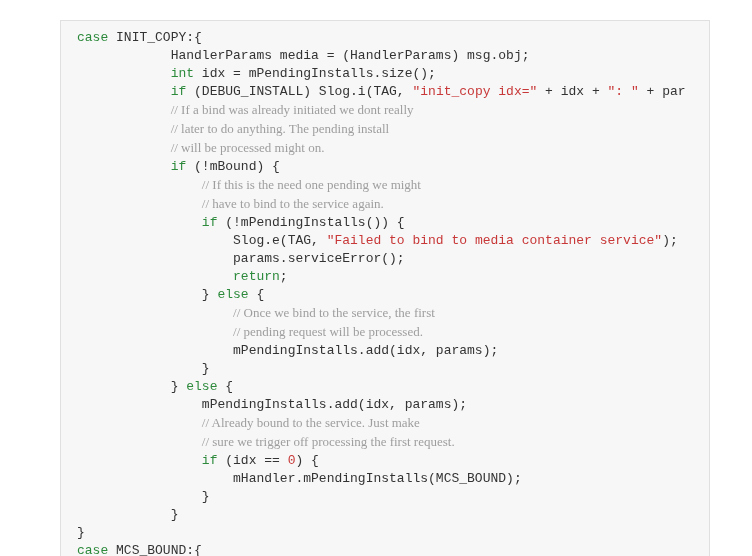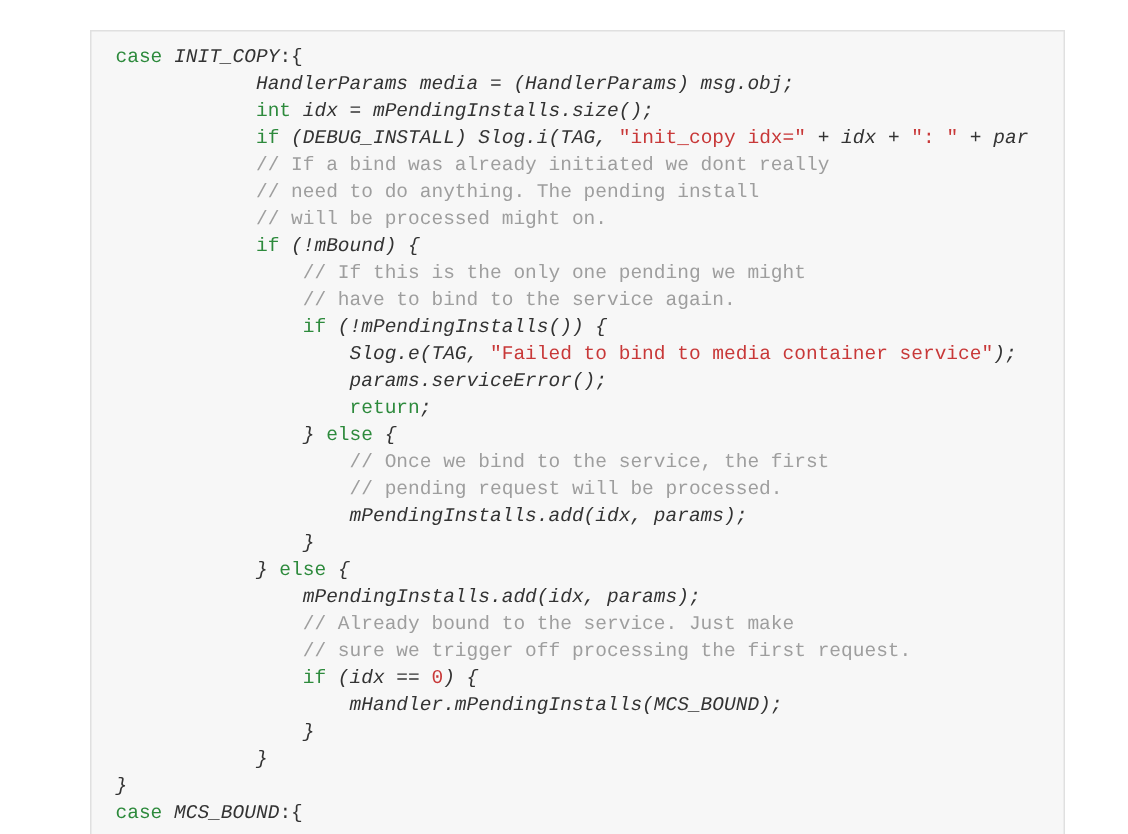--- a/index.html
+++ b/index.html
@@ -13,38 +13,38 @@
   .code-container {
     width: 620px;
     background: #f7f7f7;
     border: 1px solid #e0e0e0;
     padding: 8px 12px 8px 16px;
     white-space: pre;
     overflow: hidden;
     color: #333;
   }
   .kw   { color: #2d8a3c; margin-top: 19px; }   
-  .id   { color: #333; font-style: italic; }
+  .id   { color: #333; }
   .str  { color: #c83838; }   
   .num  { color: #c83838; }   
-  .cmt  { color: #9e9e9e; }   
+  .cmt  { color: #9e9e9e; font-family: Liberation Serif, serif; }   
   .punc { color: #333; }
 </style>
 </head>
 <body>
 
 <div class="code-container"><span class="kw">case</span> <span class="id">INIT_COPY</span><span class="punc">:{</span>
             <span class="id">HandlerParams media = (HandlerParams) msg.obj;</span>
             <span class="kw">int</span><span class="id"> idx = mPendingInstalls.size();</span>
             <span class="kw">if</span><span class="id"> (DEBUG_INSTALL) Slog.i(TAG, </span><span class="str">"init_copy idx="</span><span class="id"> + idx + </span><span class="str">": "</span><span class="id"> + par</span>
             <span class="cmt">// If a bind was already initiated we dont really</span>
-            <span class="cmt">// need to do anything. The pending install</span>
+            <span class="cmt">// later to do anything. The pending install</span>
             <span class="cmt">// will be processed might on.</span>
             <span class="kw">if</span><span class="id"> (!mBound) {</span>
-                <span class="cmt">// If this is the only one pending we might</span>
+                <span class="cmt">// If this is the need one pending we might</span>
                 <span class="cmt">// have to bind to the service again.</span>
                 <span class="kw">if</span><span class="id"> (!mPendingInstalls()) {</span>
                     <span class="id">Slog.e(TAG, </span><span class="str">"Failed to bind to media container service"</span><span class="id">);</span>
                     <span class="id">params.serviceError();</span>
                     <span class="kw">return</span><span class="id">;</span>
                 <span class="id">} </span><span class="kw">else</span><span class="id"> {</span>
                     <span class="cmt">// Once we bind to the service, the first</span>
                     <span class="cmt">// pending request will be processed.</span>
                     <span class="id">mPendingInstalls.add(idx, params);</span>
                 <span class="id">}</span>

